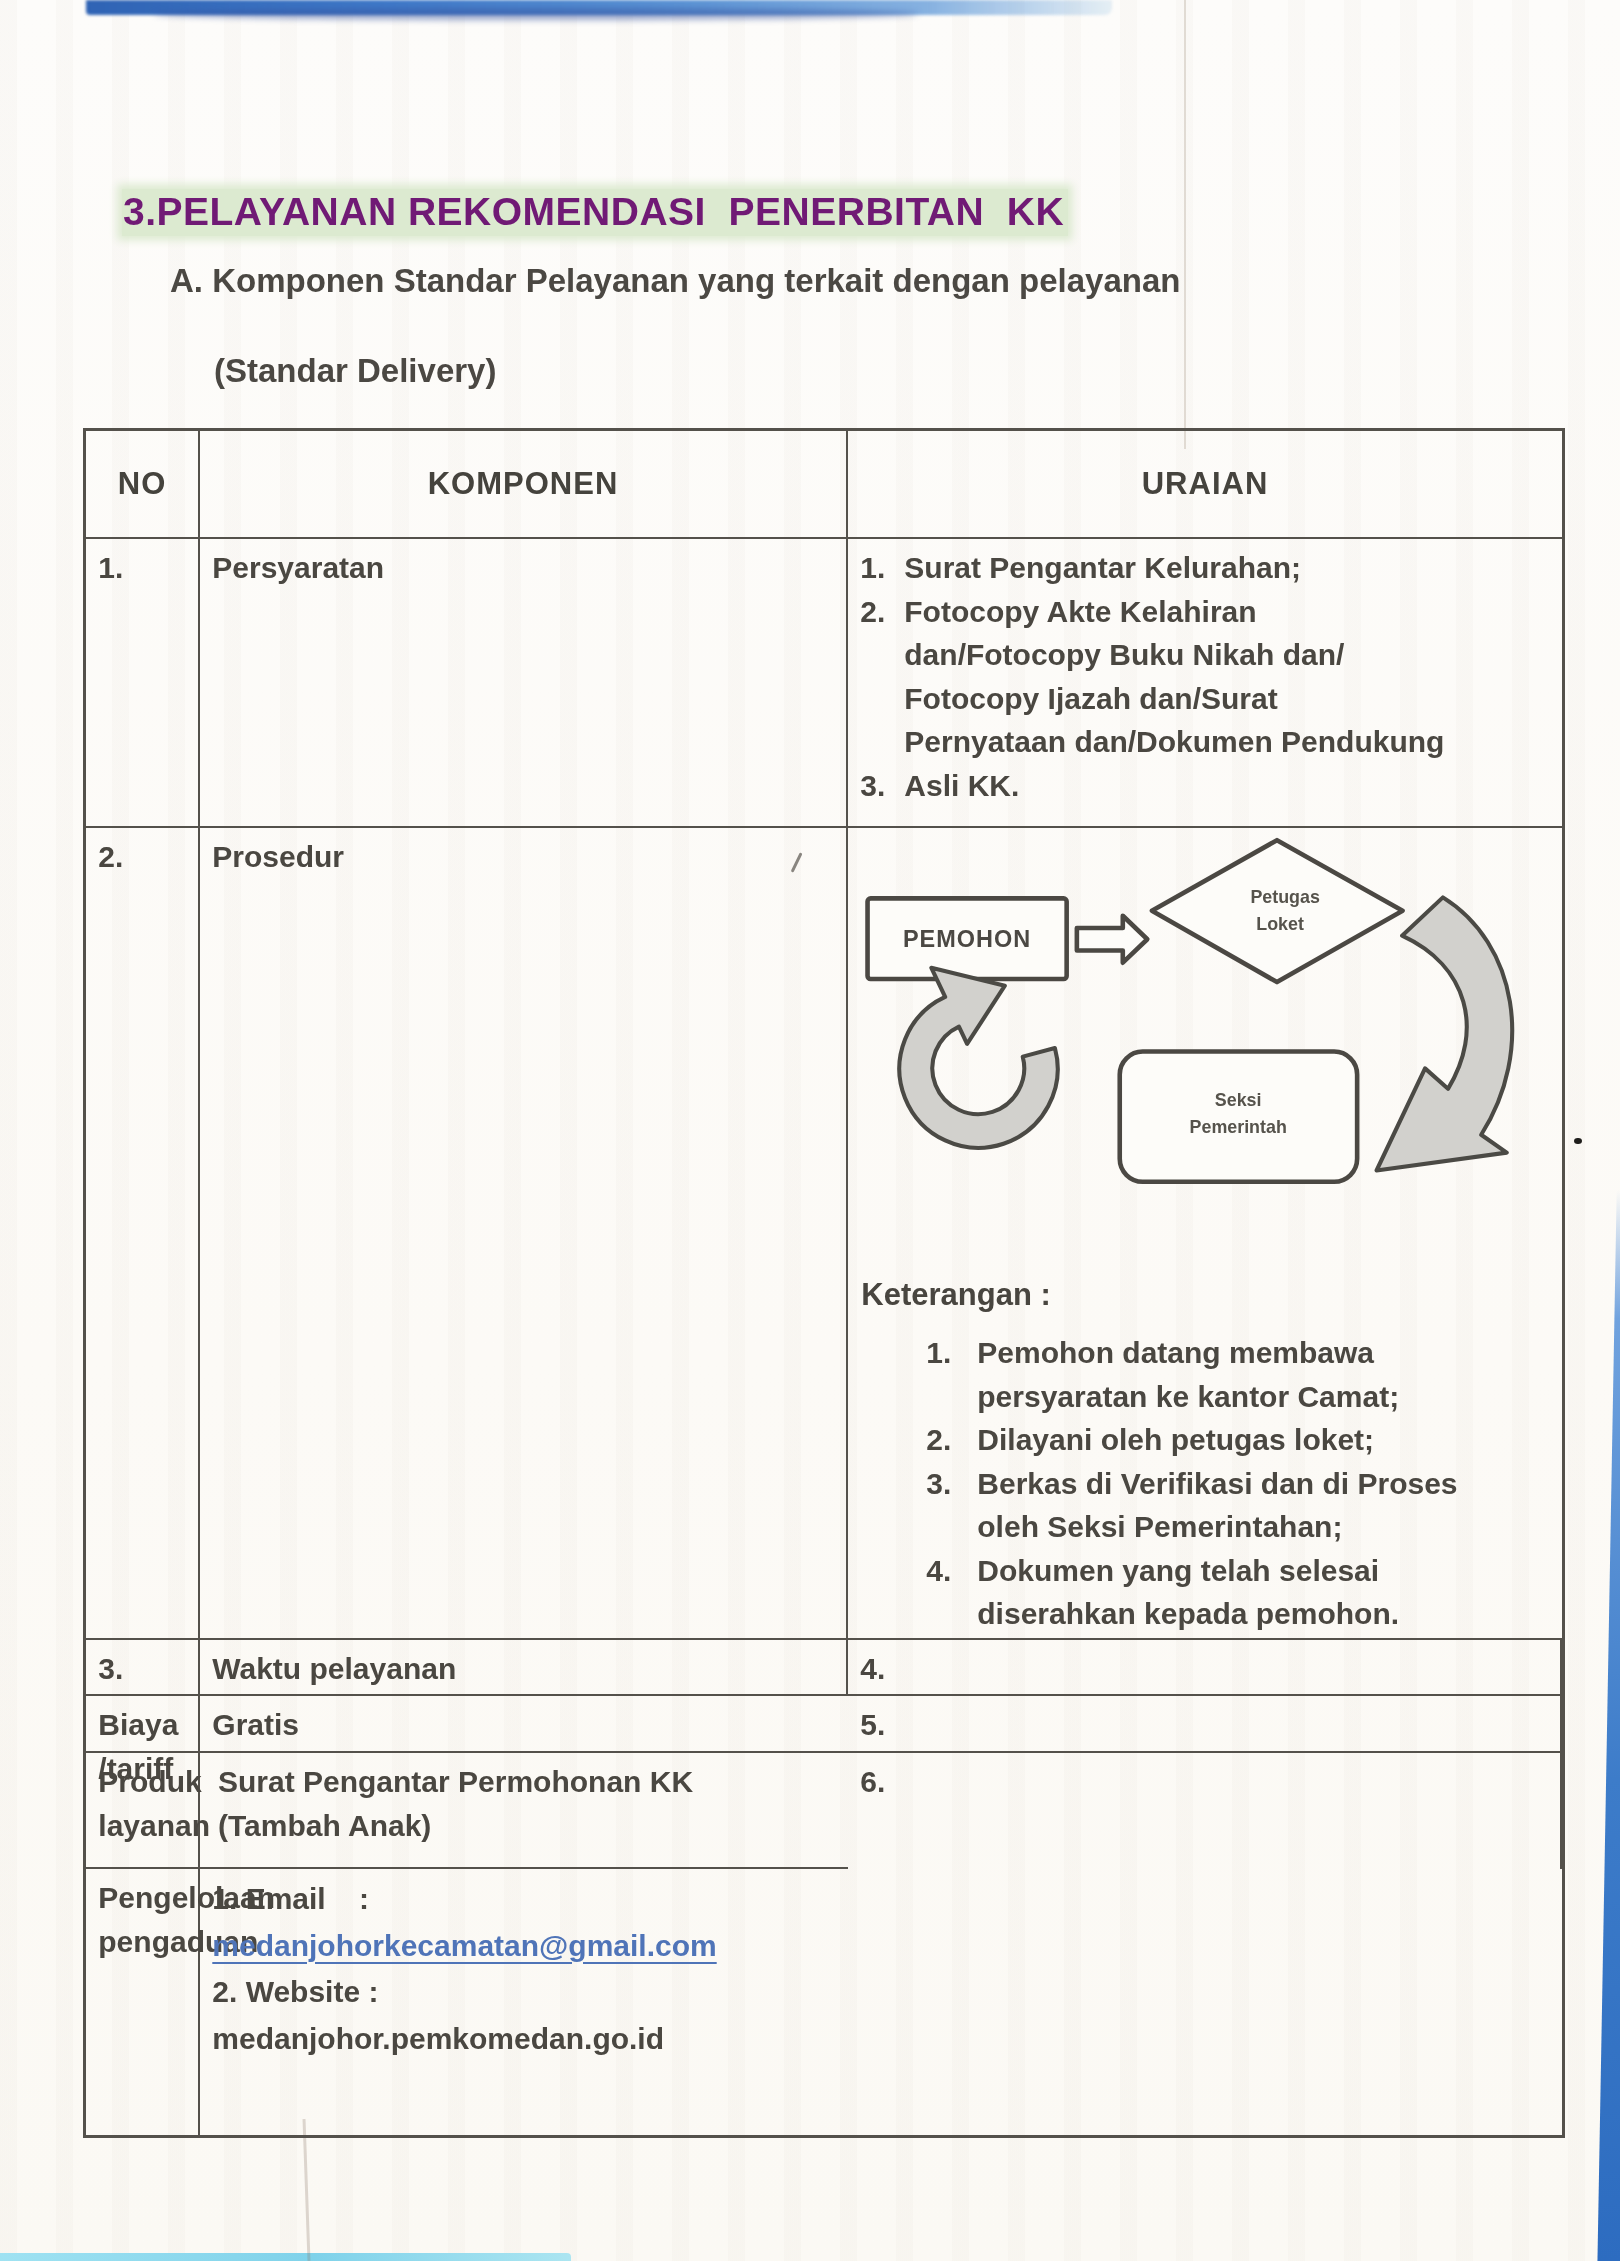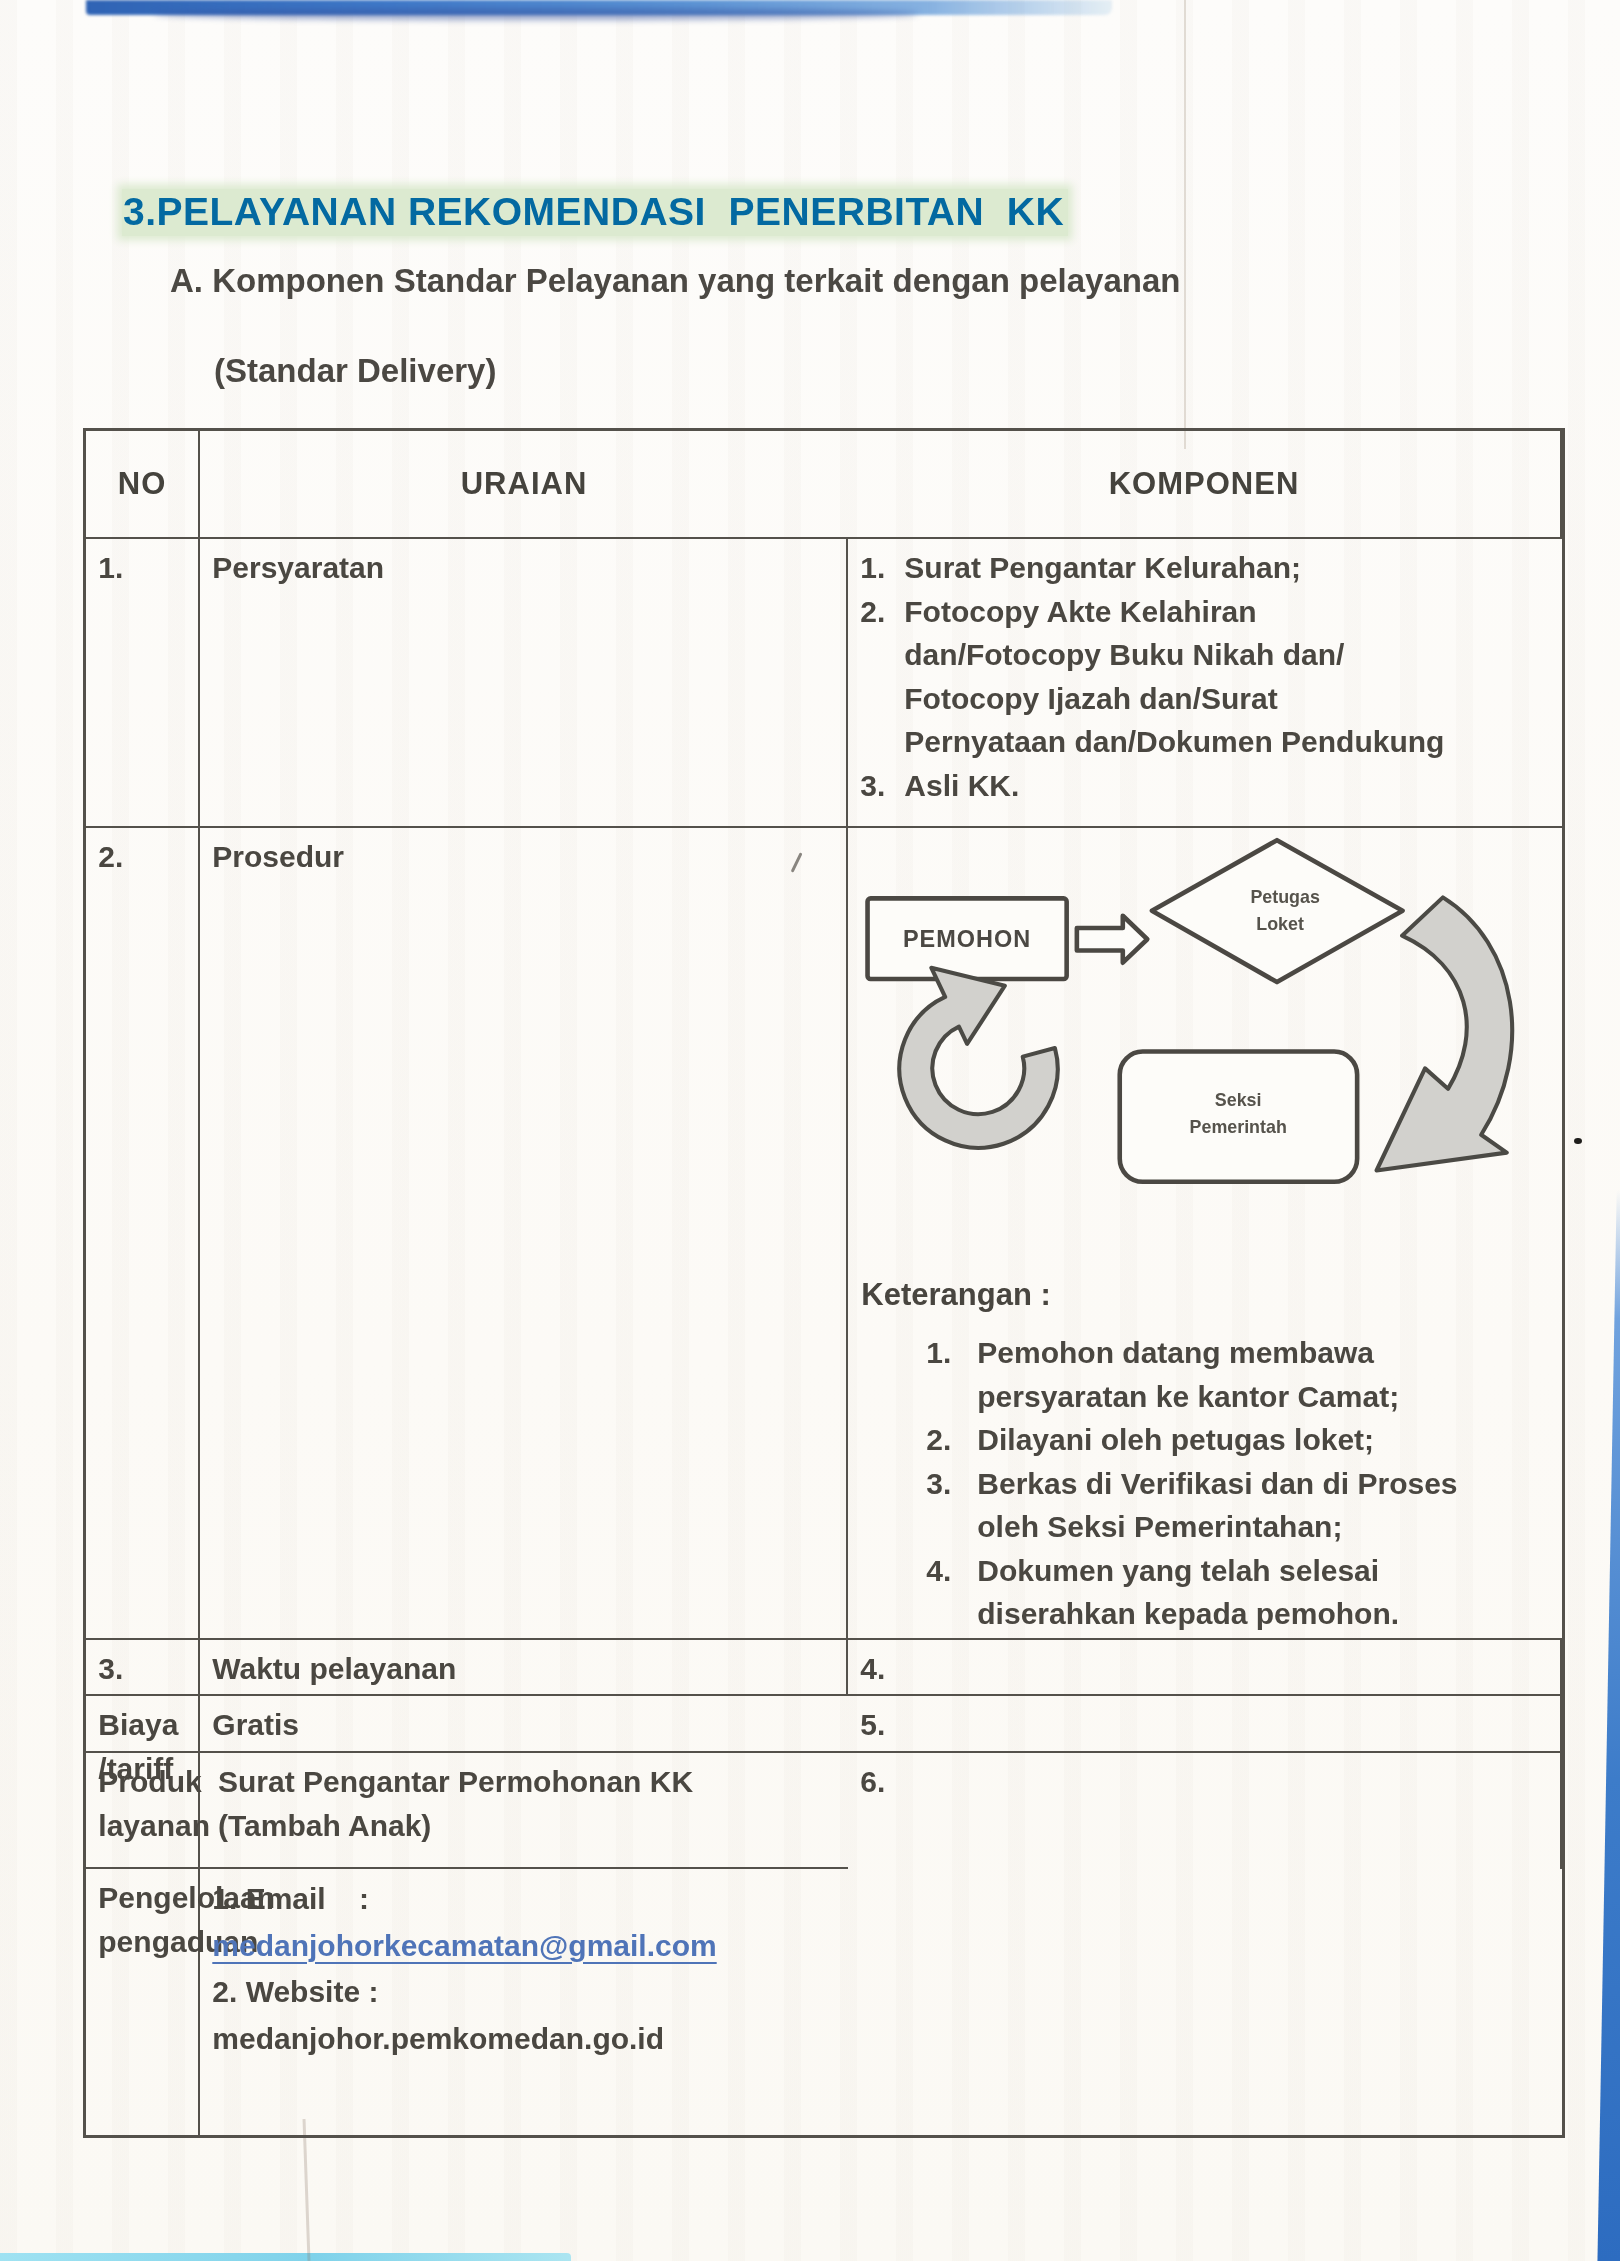--- a/index.html
+++ b/index.html
@@ -33,21 +33,21 @@
     position:absolute; left:0; bottom:0; width:571px; height:8.2px;
     background:linear-gradient(90deg,#9fe2f2 0%,#7fd2ea 55%,#abe5f1 100%);
     border-radius:0 4.1px 0 0;
   }
   .crease-top{position:absolute; left:1184px; top:0; width:2px; height:449px; background:rgba(150,130,110,0.25); filter:blur(0.5px);}
   .crease-bottom{position:absolute; left:305px; top:2119px; width:2.6px; height:142px; background:rgba(140,120,105,0.28); filter:blur(0.5px); transform:rotate(-2deg);}
   .speck{position:absolute; left:1574px; top:1138px; width:7.7px; height:6.1px; background:#1e1d1b; border-radius:50%;}
   .stray-mark{position:absolute; left:795px; top:852px; width:3.1px; height:21.4px; background:#6b6861; border-radius:2px; transform:rotate(26deg); opacity:.8;}
 
   
-  .title{position:absolute; left:122px; top:190px; font-size:39px; font-weight:700; letter-spacing:0.5px; white-space:pre; color:#0369a1;}
+  .title{position:absolute; left:122px; top:190px; font-size:39px; font-weight:700; letter-spacing:0.5px; white-space:pre; color:#701a75;}
   .title .hl{background:#dcead0; box-shadow:0 0 8.2px 5.1px #dcead0; padding:1px 4.1px 3.1px 1px;}
   .sub1{position:absolute; left:170px; top:262px; font-size:33px; font-weight:700; white-space:pre; color:#4b4843;}
   .sub2{position:absolute; left:214px; top:312px; font-size:33px; font-weight:700; color:#4b4843;margin-top:40px;}
 
   
   .doc-table{
     position:absolute; left:83px; top:428px; width:1482px; height:1710px;
     display:grid; box-sizing:border-box;
     grid-template-columns:114px 648px auto;
     grid-template-rows:108px 289px 812px 56px 57px 116px auto;
@@ -100,22 +100,22 @@
   <div class="speck"></div>
   <div class="stray-mark"></div>
 
   <div class="title"><span class="hl">3.PELAYANAN REKOMENDASI  PENERBITAN  KK</span></div>
   <div class="sub1">A. Komponen Standar Pelayanan yang terkait dengan pelayanan</div>
   <div class="sub2">(Standar Delivery)</div>
 
   <div class="doc-table">
 
     <div class="cell hdr">NO</div>
+    <div class="cell hdr">KOMPONEN</div>
     <div class="cell hdr last-col">URAIAN</div>
-    <div class="cell hdr">KOMPONEN</div>
 
     <div class="cell">1.</div>
     <div class="cell">Persyaratan</div>
     <div class="cell last-col">
       <div class="num-list">
           <div class="li-row">
             <span class="li-num">1.</span>
             <span class="li-text">Surat Pengantar Kelurahan;</span>
           </div>
           <div class="li-row">

